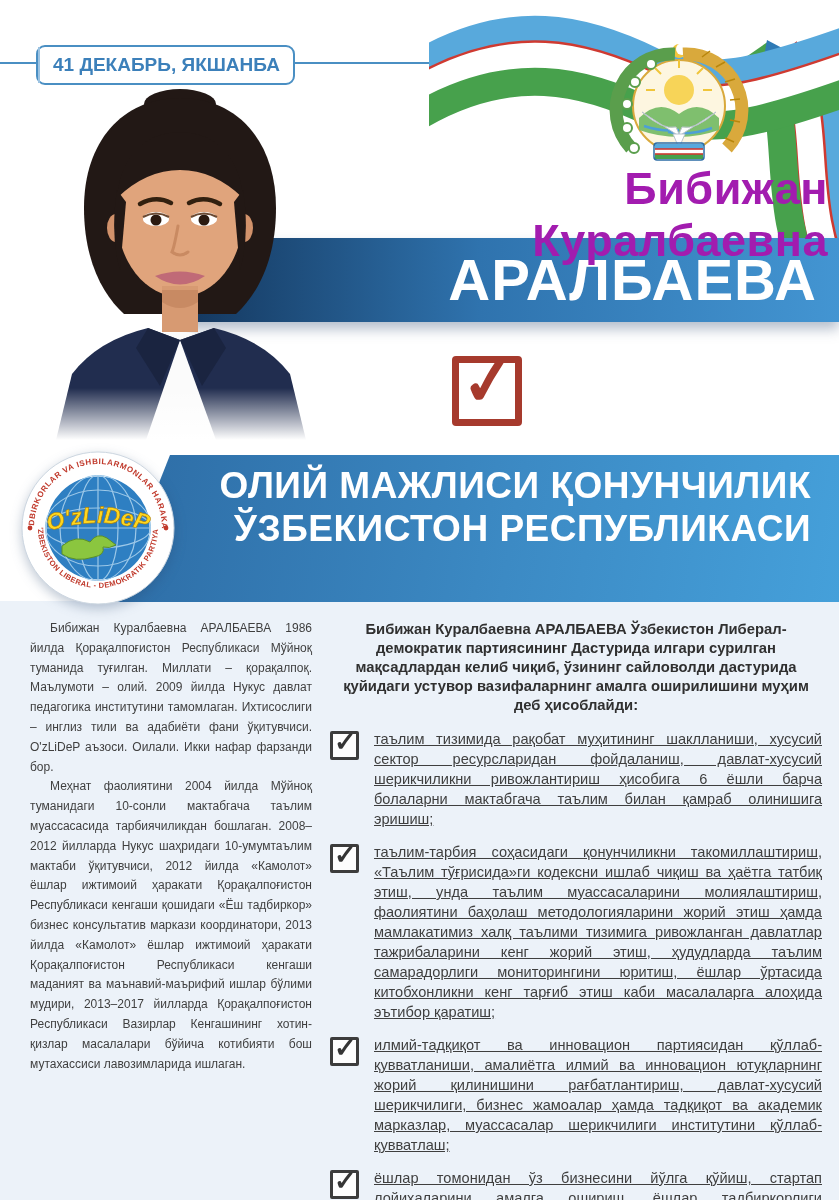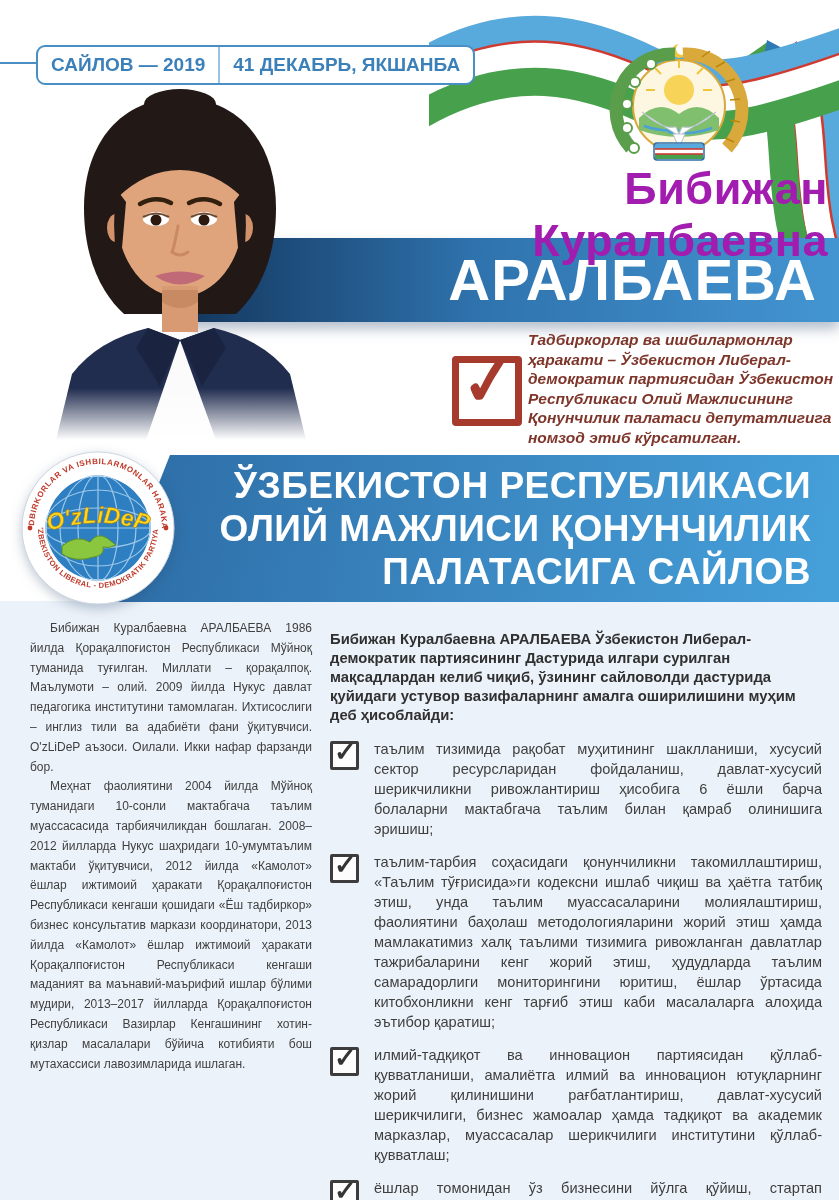--- a/index.html
+++ b/index.html
@@ -42,35 +42,34 @@
   .main-banner .lines{padding:9px 28px 0 0;text-align:right;}
   .main-banner .lines div{font-size:37px;font-weight:bold;color:#fff;line-height:43px;letter-spacing:.5px;}
 
   .logo-svg{position:absolute;left:20px;top:450px;z-index:2;filter:drop-shadow(0 4px 6px rgba(40,70,110,.3));}
 
   
   .body-bg{position:absolute;left:0;top:601px;width:839px;height:599px;background:#ecf2f9;}
   .col-left{position:absolute;left:30px;top:619px;width:282px;z-index:2;}
   .col-left p{margin:0;font-size:12px;line-height:19.8px;text-align:justify;color:#3f3f3f;text-indent:20px;}
   .col-right{position:absolute;left:330px;top:620px;width:492px;z-index:2;}
-  .intro{font-weight:bold;text-align:left;font-size:14.8px;line-height:19px;color:#303030;margin:10px 0 14px 0;}
+  .intro{font-weight:bold;text-align:center;font-size:14.8px;line-height:19px;color:#303030;margin:0 0 14px 0;}
   .item{display:flex;gap:15px;margin-bottom:13px;}
   .cb{flex:0 0 auto;width:23px;height:23px;border:3px solid #3c3c3c;border-radius:2px;background:#fdfdfd;position:relative;margin-top:2px;}
   .cb span{position:absolute;left:1px;top:-8px;font-size:27px;font-weight:bold;color:#343434;}
-  .item p{margin:0;font-size:14.6px;line-height:20px;text-align:justify;color:#3f3f3f;}
+  .item p{margin:0;font-size:14.6px;line-height:20px;text-align:justify;color:#3f3f3f;text-decoration:underline;}
 </style>
 </head>
 <body>
 
 <div id="page">
 
   <div class="top-rule"></div>
 
   <div class="badge">
-    <div>САЙЛОВ — 2019</div>
     <div class="sep"></div>
     <div>41 ДЕКАБРЬ, ЯКШАНБА</div>
   </div>
 
   <svg class="flag-svg" width="410" height="330" viewBox="0 0 410 330">
     <g fill="none">
 
       <g>
         <path d="M 327 50 C 372 115, 335 195, 385 295" stroke="#58a9dc" stroke-width="28" transform="translate(56,0)"></path>
         <path d="M 327 50 C 372 115, 335 195, 385 295" stroke="#cf3a31" stroke-width="31" transform="translate(28,0)"></path>
@@ -160,28 +159,26 @@
     <path d="M 278 354 L 262 288 Q 236 254 186 242 L 152 254 L 188 354 Z" fill="#212d4f"></path>
     <path d="M 120 242 L 152 254 L 132 300 L 108 262 Z" fill="#1a2440"></path>
     <path d="M 186 242 L 152 254 L 174 300 L 198 262 Z" fill="#1a2440"></path>
     <rect x="0" y="302" width="304" height="52" fill="url(#fadeGrad)"></rect>
   </svg>
 
   <div class="nomination">
     <div class="red-box">
       <span>✓</span>
     </div>
-    <p>Тадбиркорлар ва ишбилармонлар ҳаракати – Ўзбекистон Либерал-демократик партиясидан Ўзбекистон Республикаси Олий Мажлисининг Қонунчилик палатаси депутатлигига номзод этиб кўрсатилган.</p>
   </div>
 
   <div class="main-banner">
     <div class="lines">
+      <div>ОЛИЙ МАЖЛИСИ ҚОНУНЧИЛИК</div>
       <div>ЎЗБЕКИСТОН РЕСПУБЛИКАСИ</div>
-      <div>ОЛИЙ МАЖЛИСИ ҚОНУНЧИЛИК</div>
-      <div>ПАЛАТАСИГА САЙЛОВ</div>
     </div>
   </div>
 
   <svg class="logo-svg" width="156" height="156" viewBox="0 0 156 156">
     <defs>
       <path id="arcTop" d="M 14 78 A 64 64 0 0 1 142 78"></path>
       <path id="arcBottom" d="M 18 78 A 60 60 0 0 0 138 78"></path>
       <path id="arcMid" d="M 20 84 Q 78 62 136 84"></path>
       <clipPath id="globeClip">
           <circle cx="78" cy="78" r="53"></circle>

